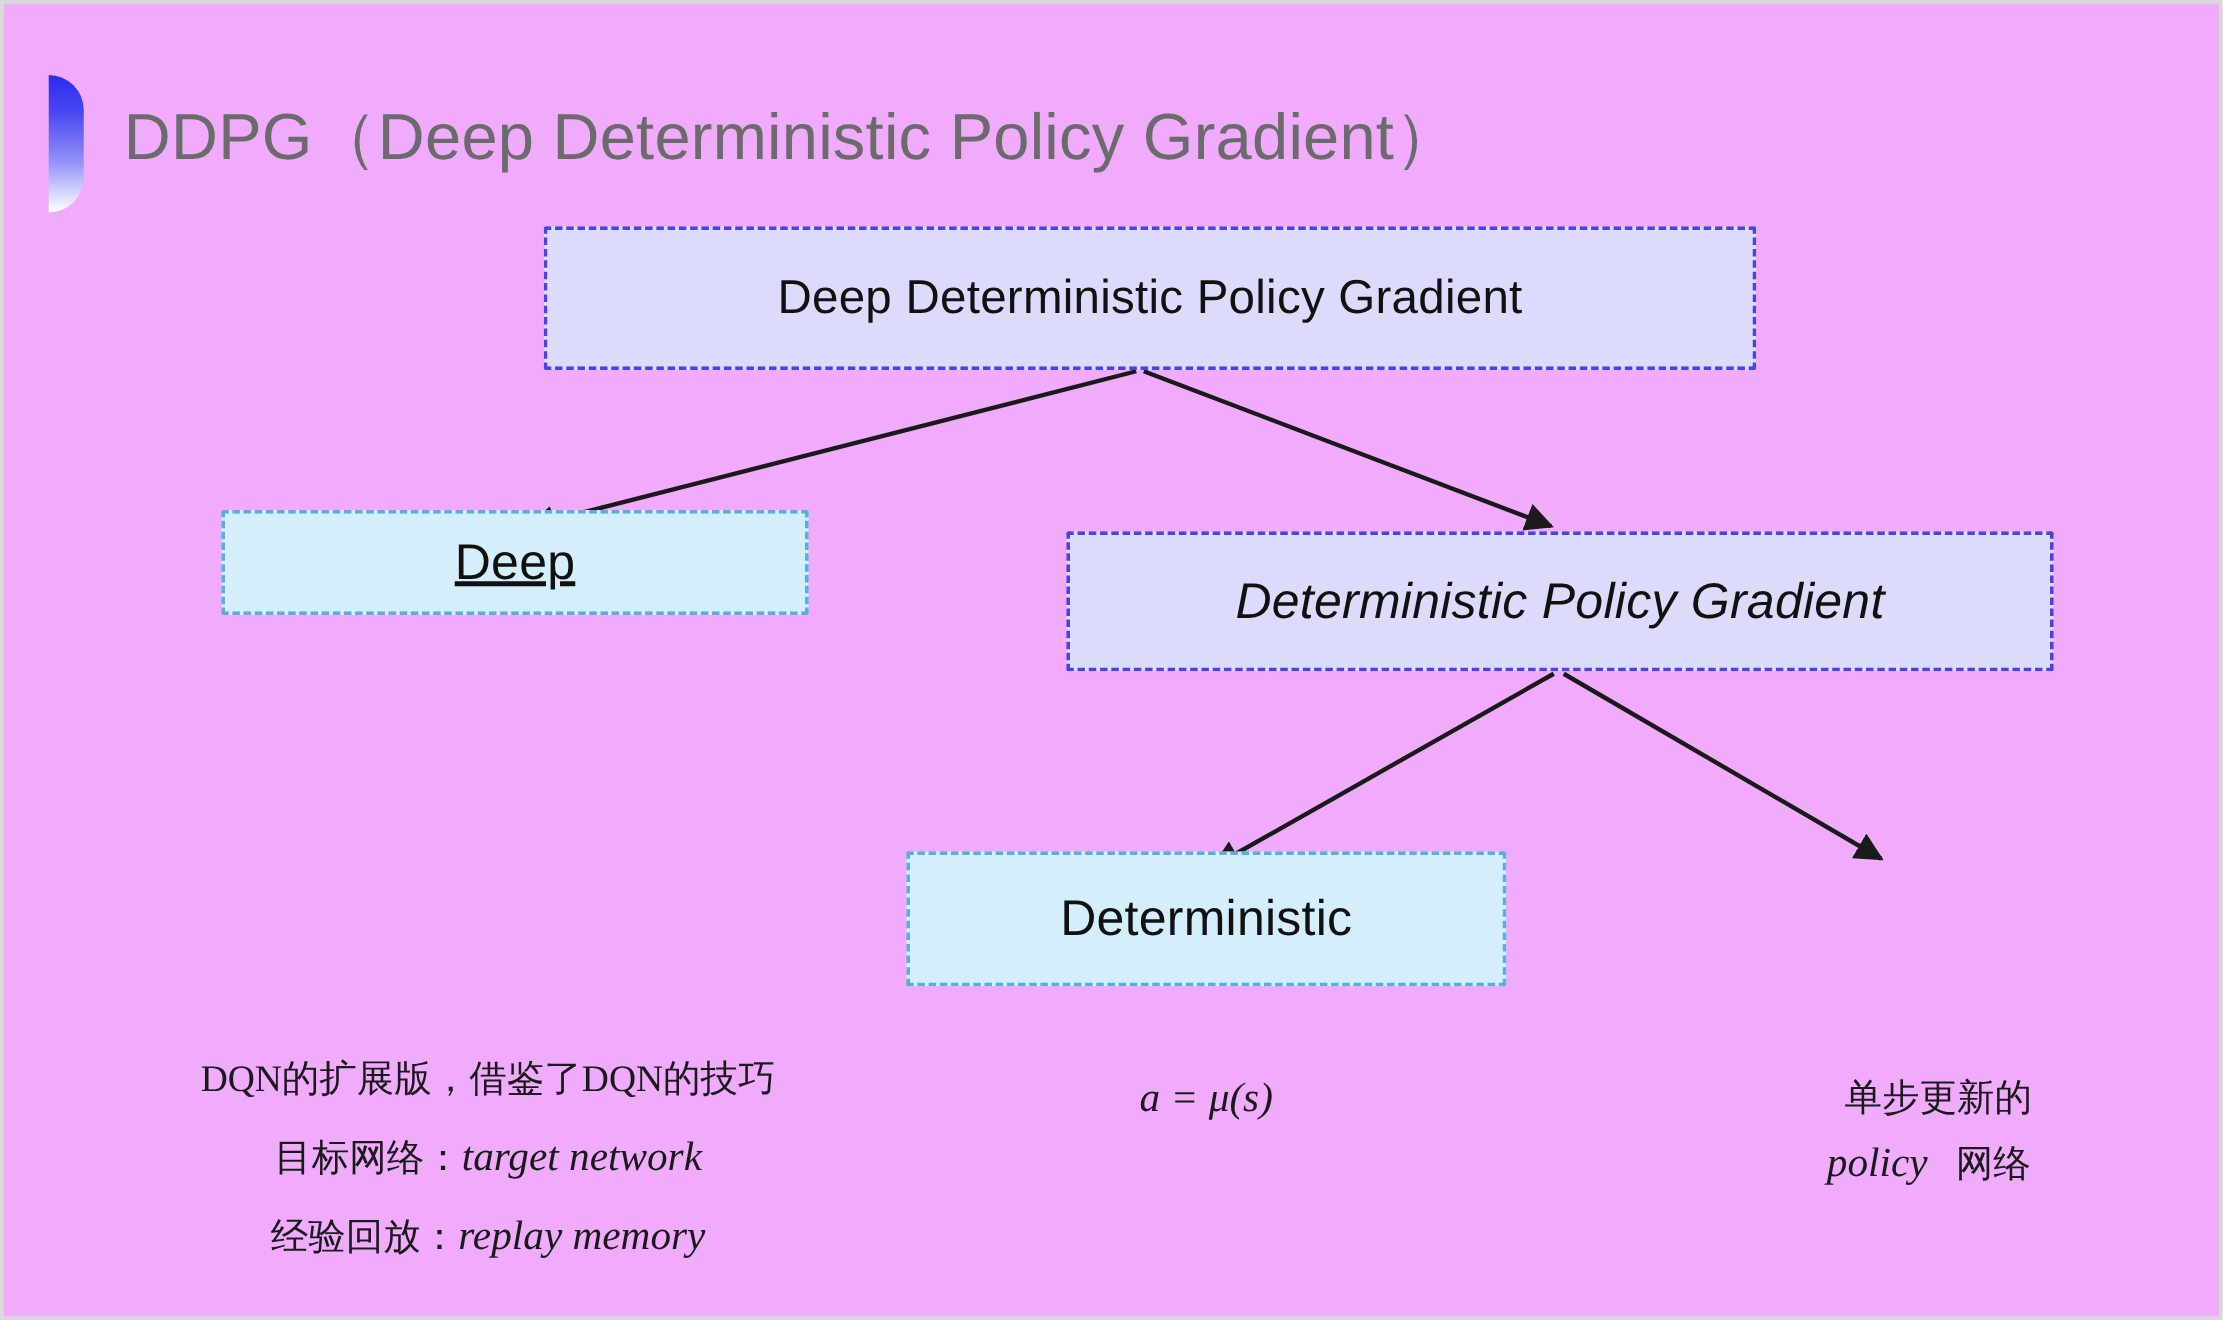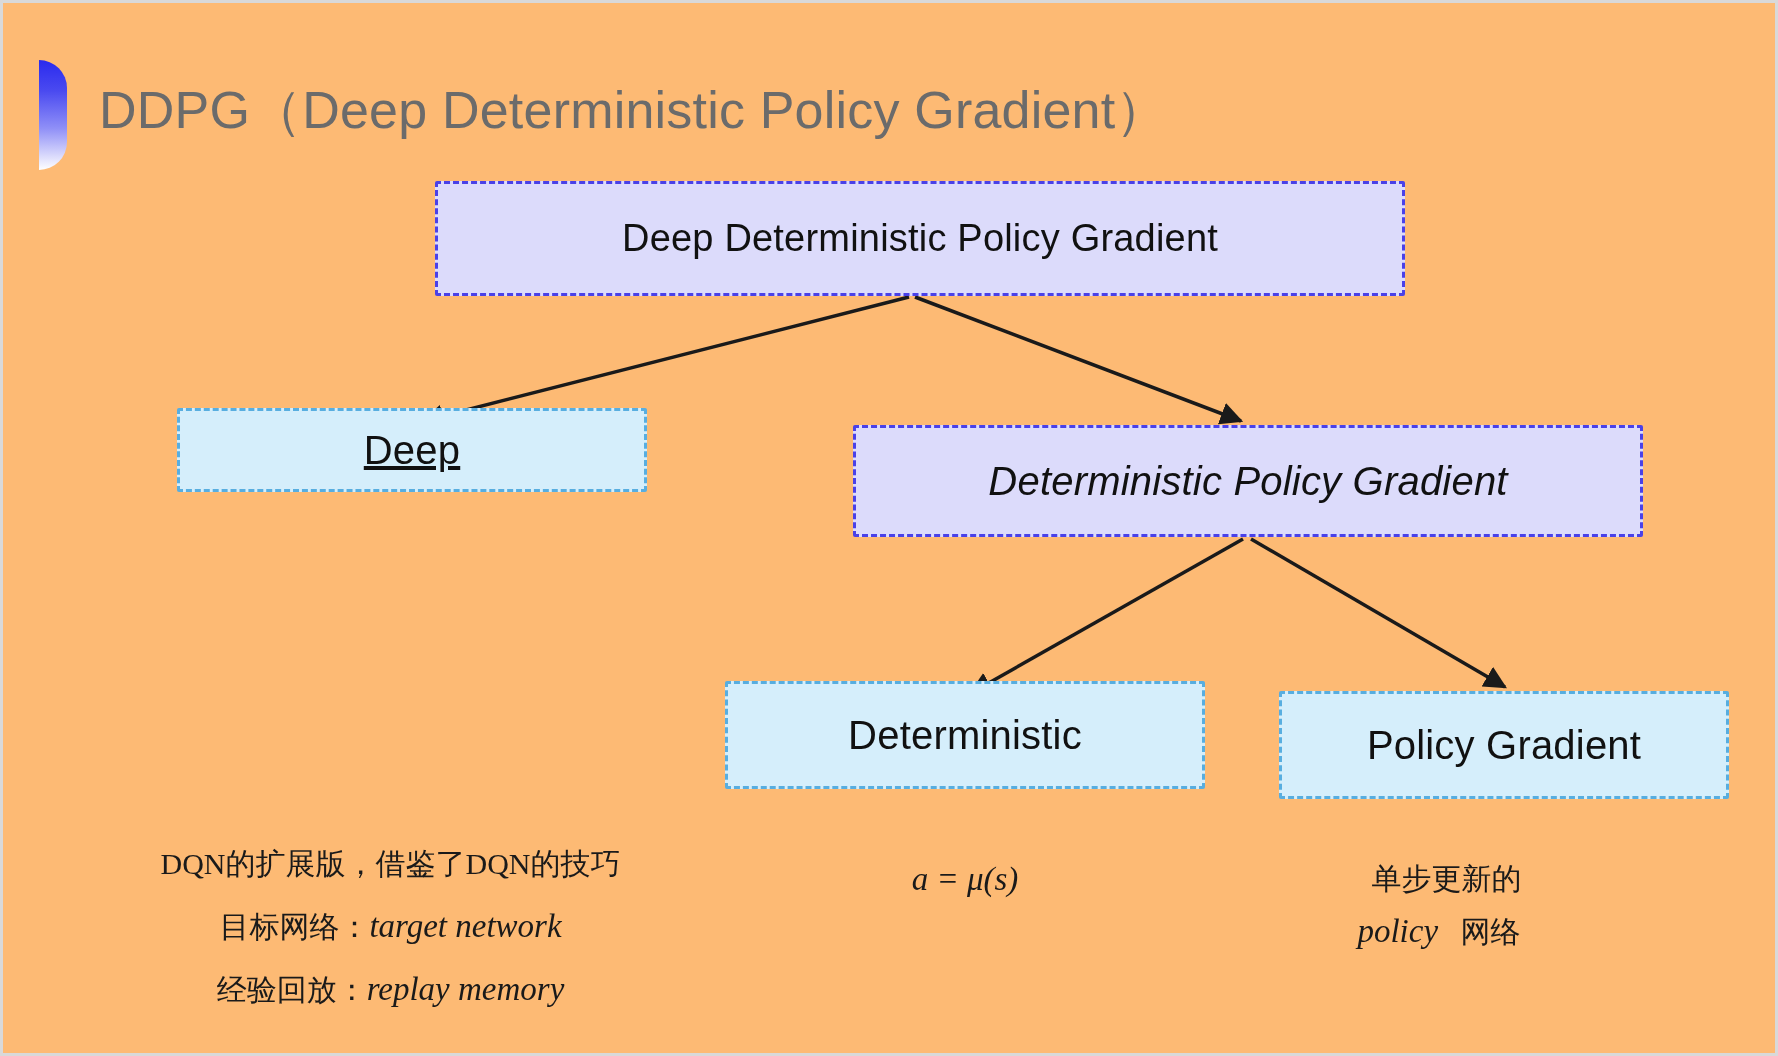--- a/index.html
+++ b/index.html
@@ -7,21 +7,21 @@
     padding: 0;
     background: #ffffff;
   }
   body {
     font-family: "Liberation Sans", sans-serif;
   }
   #slide {
     position: relative;
     width: 1778px;
     height: 1056px;
-    background: #fdba74;
+    background: #f0abfc;
     border: 3px solid #d9d9d9;
     box-sizing: border-box;
     overflow: hidden;
   }
 
   
   #title-decor {
     position: absolute;
     left: 36px;
     top: 57px;
@@ -97,21 +97,21 @@
   .caption .it {
     font-family: Liberation Serif, serif;
     font-style: italic;
     font-size: 33px;
   }
   #caption-deep   { left: 100px;  top: 830px; width: 560px; text-align: center; }
   #caption-deep .row-1 { text-align: center; }
   #caption-deep .row-2,
   #caption-deep .row-3 { text-align: center; }
   #caption-det    { left: 762px;  top: 850px; width: 400px; line-height: 52px; }
-  #caption-pg     { left: 1256px; top: 850px; width: 360px; line-height: 52px; }
+  #caption-pg     { left: 1360px; top: 850px; width: 360px; line-height: 52px; }
 </style>
 </head>
 <body>
 
 <div id="slide">
 
   <div id="title-decor"></div>
   <div id="page-title">DDPG（Deep Deterministic Policy Gradient）</div>
 
   <svg id="arrow-layer" viewBox="0 0 1778 1056" xmlns="http://www.w3.org/2000/svg">
@@ -135,23 +135,20 @@
   </div>
 
   <div class="node node-purple" id="node-dpg">
     <span class="node-label big">Deterministic Policy Gradient</span>
   </div>
 
   <div class="node node-blue" id="node-det">
     <span class="node-label big">Deterministic</span>
   </div>
 
-  <div class="node node-blue" id="node-pg">
-    <span class="node-label big">Policy Gradient</span>
-  </div>
 
   <div class="caption" id="caption-deep">
     <div class="row-1">
       <span class="cn">DQN的扩展版，借鉴了DQN的技巧</span>
     </div>
     <div class="row-2">
       <span class="cn">目标网络：</span><span class="it">target network</span>
     </div>
     <div class="row-3">
       <span class="cn">经验回放：</span><span class="it">replay memory</span>

